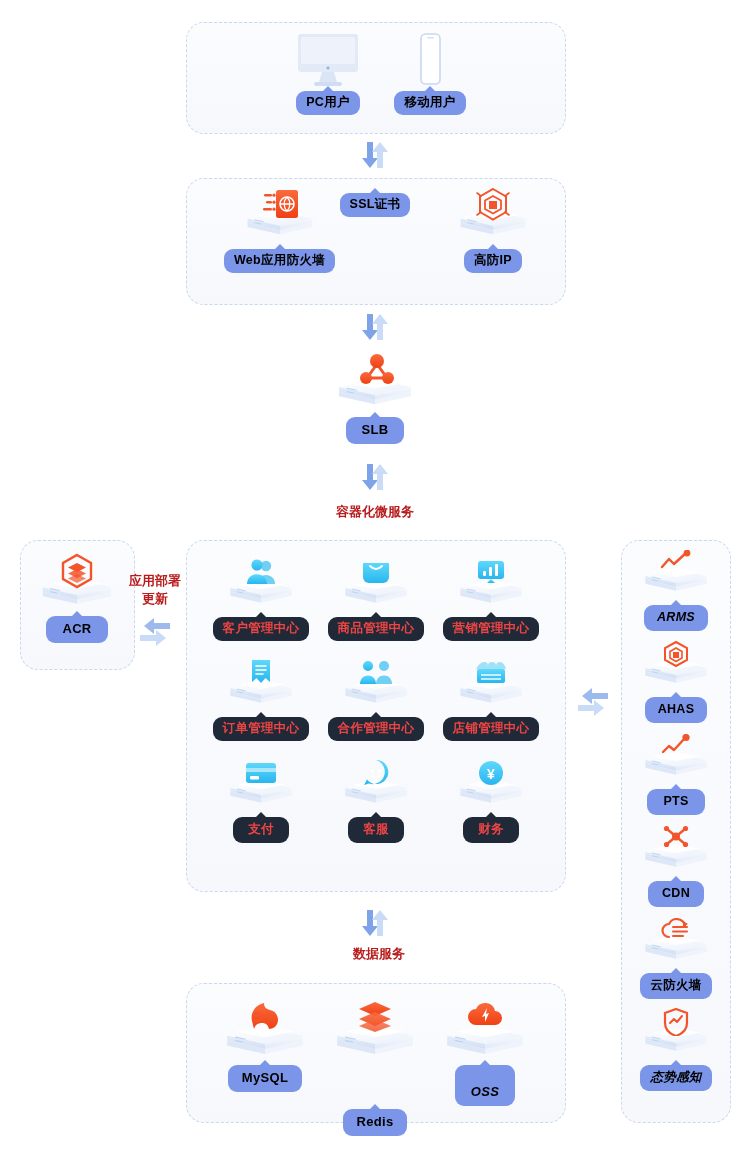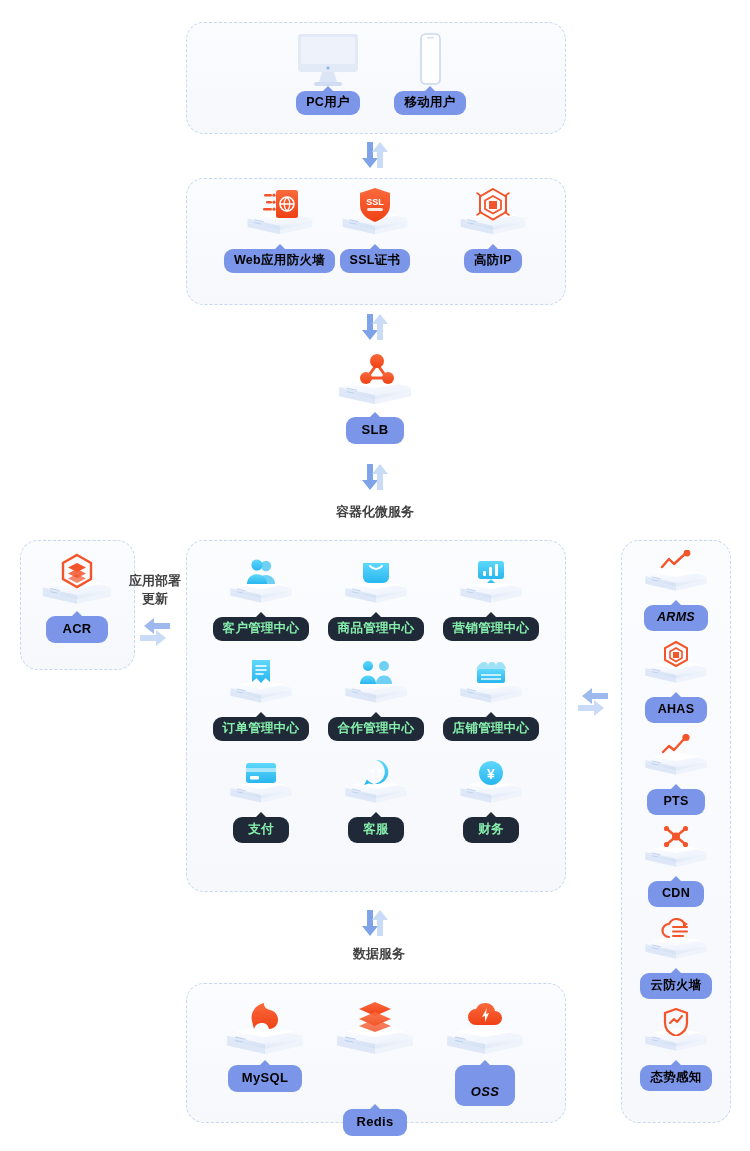--- a/index.html
+++ b/index.html
@@ -47,33 +47,33 @@
     content:"";
     position:absolute;
     top:-5px; left:50%; margin-left:-6px;
     border-left:6px solid transparent;
     border-right:6px solid transparent;
     border-bottom:6px solid currentColor;
   }
   .badge.blue{ background:#7b95e8; color:#7b95e8; }
   .badge.blue span{ color:#000000; }
   .badge.dark{ background:#1f2937; color:#1f2937; }
-  .badge.dark span{ color:#86efac;margin-top:24px; }
+  .badge.dark span{ color:#ef4444;margin-top:24px; }
   .badge span{ position:relative; }
 
   
   .vdual{ position:absolute; width:40px; height:30px; }
   
   .hdual{ position:absolute; width:34px; height:30px; }
 
   .flowlabel{
     position:absolute;
     font-size:13px;
     font-weight:bold;
-    color:#404040;
+    color:#b91c1c;
     text-align:center;
     white-space:nowrap;
     line-height:1.35;
   }
 
   
   .device{ position:absolute; display:flex; flex-direction:column; align-items:center; }
 </style>
 </head>
 <body>
@@ -174,30 +174,20 @@
           <circle cx="12" cy="21.2" r="1.6"></circle>
         </g>
     </svg>
   </div>
   <div class="badge blue">
     <span>Web应用防火墙</span>
   </div>
 </div>
 
 <div class="node" style="left:320px;top:190px;width:110px;">
-  <div class="art">
-    <svg width="72" height="56" viewBox="0 0 120 70" style="position:absolute;left:0;top:12px;width:72px;height:44px;">
-        <use href="#sym-slab"></use>
-      </svg>
-    <svg width="34" height="36" viewBox="0 0 34 36" style="position:absolute;left:19px;top:-3px;">
-      <path d="M17 1 L32 6 v12 c0 9 -7 14 -15 17 C9 32 2 27 2 18 V6 z" fill="url(#gOrange)"></path>
-      <text x="17" y="18" font-size="9" font-weight="bold" fill="#fff" text-anchor="middle" font-family="Liberation Sans, sans-serif">SSL</text>
-      <rect x="9" y="21" width="16" height="3" rx="1.5" fill="#fff" opacity=".85"></rect>
-    </svg>
-  </div>
   <div class="badge blue">
     <span>SSL证书</span>
   </div>
 </div>
 
 <div class="node" style="left:438px;top:190px;width:110px;">
   <div class="art">
     <svg width="72" height="56" viewBox="0 0 120 70" style="position:absolute;left:0;top:12px;width:72px;height:44px;">
         <use href="#sym-slab"></use>
       </svg>
@@ -584,21 +574,21 @@
           <line x1="12" y1="19" x2="22" y2="19"></line>
       </g>
       <path d="M22 4 l5 3 l-5 3" fill="#f4542a"></path>
     </svg>
   </div>
   <div class="badge blue" style="padding:6px 10px 7px;font-size:12.5px;">
     <span>云防火墙</span>
   </div>
 </div>
 
-<div class="node" style="left:621px;top:1010px;">
+<div class="node" style="left:621px;top:1010px;font-style:italic;">
   <div class="art" style="height:52px;">
     <svg width="68" height="44" viewBox="0 0 120 70" style="position:absolute;left:2px;top:10px;width:68px;height:42px;">
         <use href="#sym-slab"></use>
       </svg>
     <svg width="26" height="28" viewBox="0 0 26 28" style="position:absolute;left:23px;top:-2px;">
       <path d="M13 1 L24 5 v10 c0 7-5.5 11-11 13 C7.5 26 2 22 2 15 V5 z" fill="none" stroke="#f4542a" stroke-width="2.2"></path>
       <polyline points="7,15 11,11 14,14 19,8" fill="none" stroke="#f4542a" stroke-width="2" stroke-linecap="round" stroke-linejoin="round"></polyline>
     </svg>
   </div>
   <div class="badge blue" style="padding:6px 10px 7px;font-size:12.5px;">

